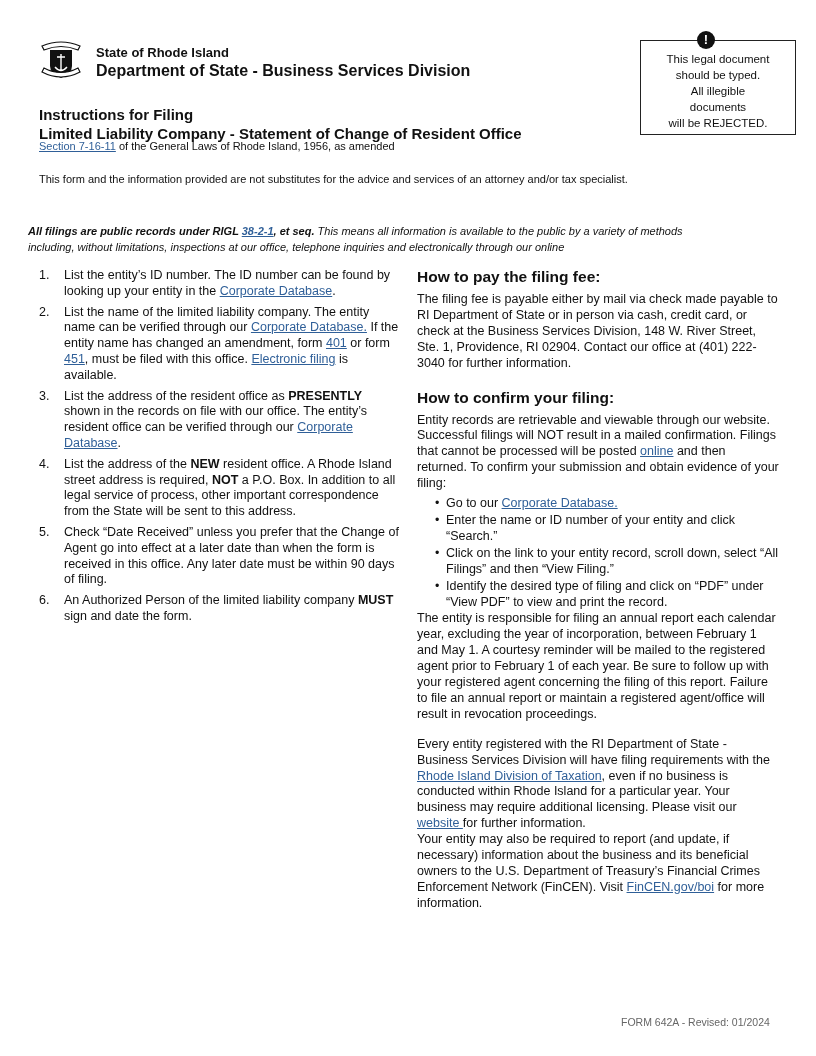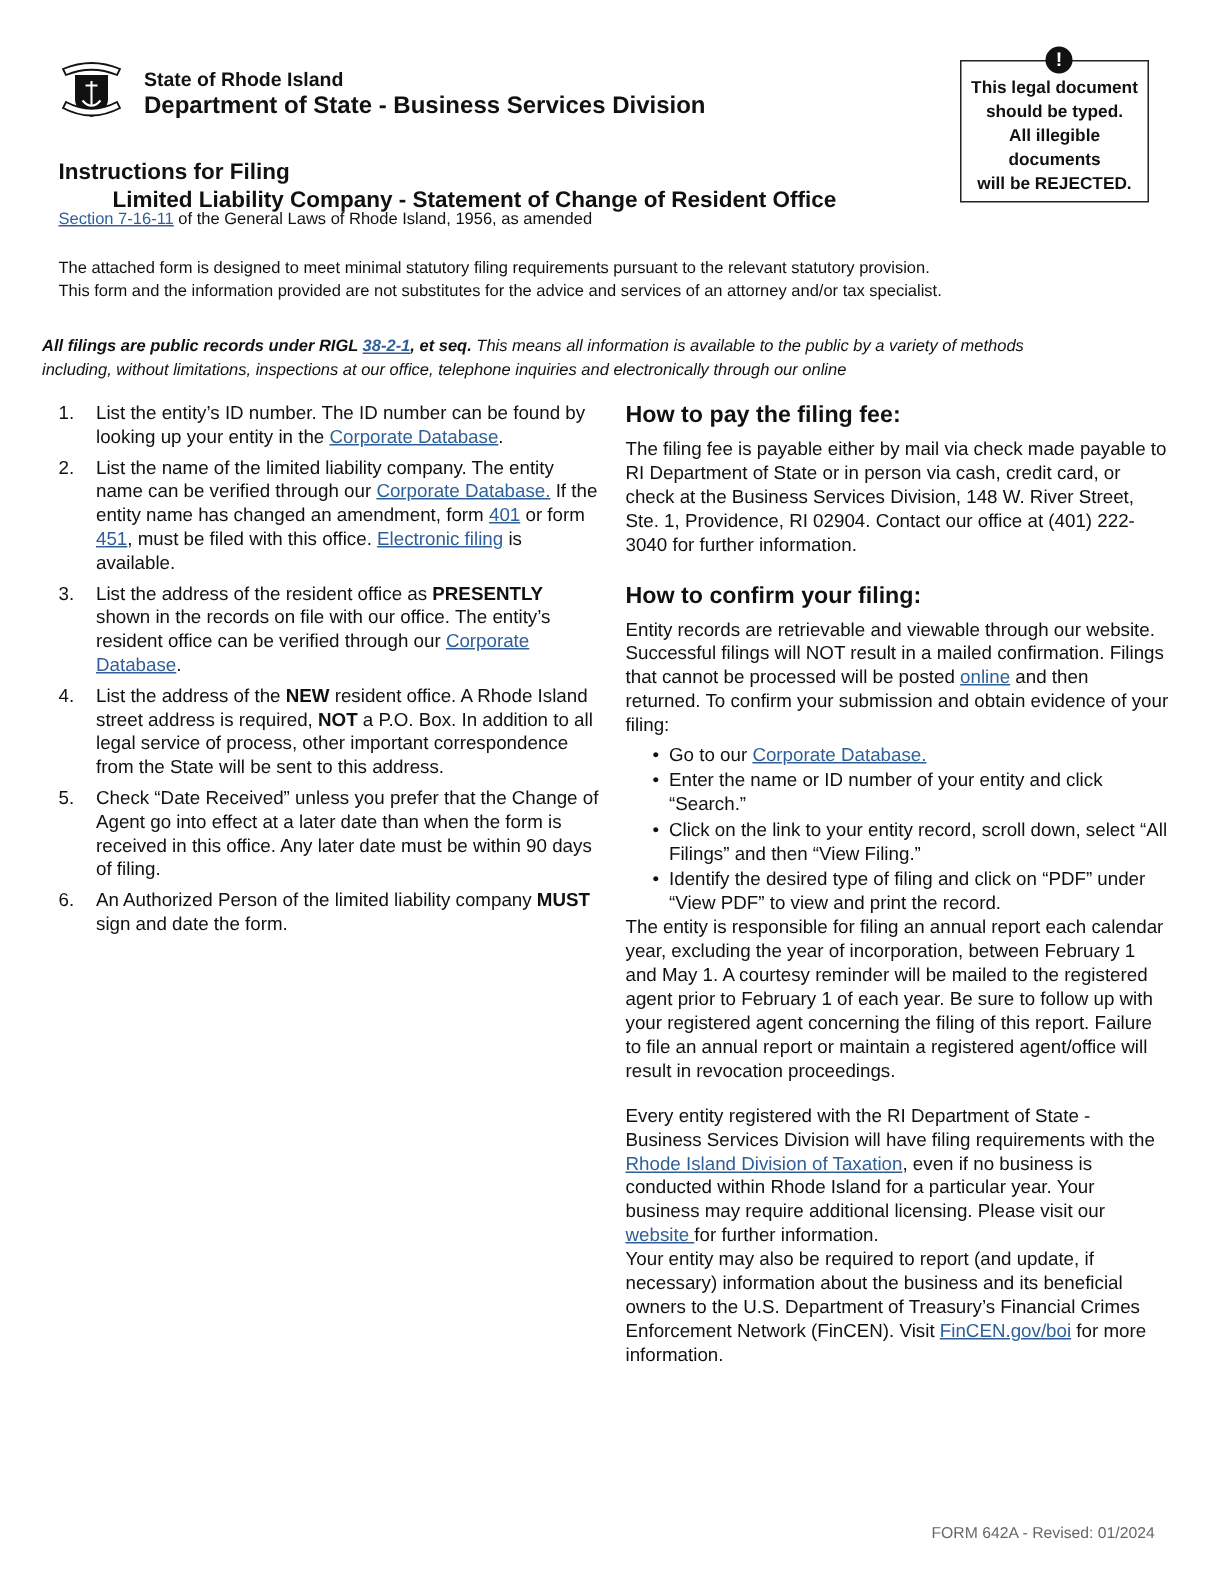--- a/index.html
+++ b/index.html
@@ -4,25 +4,25 @@
 <style>
   * { box-sizing: border-box; margin: 0; padding: 0; }
   html, body { width: 816px; height: 1056px; background: #ffffff; }
   body { position: relative; font-family: "Liberation Sans", sans-serif; color: #111; overflow: hidden; }
   a { color: #2f5f98; text-decoration: underline; }
 
   .seal { position: absolute; left: 38px; top: 38px; width: 46px; height: 44px; }
   .hdr-state { position: absolute; left: 96px; top: 45px; font-size: 13px; font-weight: bold; }
   .hdr-dept { position: absolute; left: 96px; top: 62px; font-size: 16px; font-weight: bold; }
 
-  .warn-box { position: absolute; left: 640px; top: 40px; width: 126px; height: 95px; border: 1.2px solid #222; text-align: center; padding-top: 10px; font-size: 11.5px; font-weight: bold; line-height: 16px; }
+  .warn-box { position: absolute; left: 640px; top: 40px; width: 156px; height: 95px; border: 1.2px solid #222; text-align: center; padding-top: 10px; font-size: 11.5px; font-weight: normal; line-height: 16px; }
   .warn-icon { position: absolute; left: 697px; top: 31px; width: 18px; height: 18px; border-radius: 50%; background: #111; color: #fff; font-weight: bold; font-size: 13px; line-height: 18px; text-align: center; }
 
   .title1 { position: absolute; left: 39px; top: 106px; font-size: 15px; font-weight: bold; }
-  .title2 { position: absolute; left: 39px; top: 125px; font-size: 15px; font-weight: bold; margin-left: 36px; }
+  .title2 { position: absolute; left: 39px; top: 125px; font-size: 15px; font-weight: bold; }
   .section-line { position: absolute; left: 39px; top: 140px; font-size: 11px; font-weight: normal; }
   .intro { position: absolute; left: 39px; top: 172px; width: 700px; font-size: 11px; line-height: 15px; }
   .public { position: absolute; left: 28px; top: 224px; width: 700px; font-size: 11px; line-height: 15.5px; font-style: italic; }
 
   .col-left { position: absolute; left: 39px; top: 268px; width: 362px; }
   .col-right { position: absolute; left: 417px; top: 268px; width: 362px; }
   h2 { font-size: 15.5px; font-weight: bold; margin-bottom: 6px; }
   .steps { list-style: none; font-size: 12.5px; line-height: 15.8px; }
   .steps li { display: flex; margin-bottom: 5px; }
   .steps .num { width: 25px; flex-shrink: 0; }
@@ -52,21 +52,20 @@
   <div>will be REJECTED.</div>
 </div>
 <div class="warn-icon">!</div>
 
 <div class="title1">Instructions for Filing</div>
 <div class="title2">Limited Liability Company - Statement of Change of Resident Office</div>
 <div class="section-line">
   <a href="#">Section 7-16-11</a><span> of the General Laws of Rhode Island, 1956, as amended</span>
 </div>
 <div class="intro">
-  <div>The attached form is designed to meet minimal statutory filing requirements pursuant to the relevant statutory provision.</div>
   <div>This form and the information provided are not substitutes for the advice and services of an attorney and/or tax specialist.</div>
 </div>
 <div class="public">
   <b>All filings are public records under RIGL </b><a href="#" style="font-weight:bold">38-2-1</a><b>, et seq.</b><span> This means all information is available to the public by a variety of methods including, without limitations, inspections at our office, telephone inquiries and electronically through our online</span>
 </div>
 
 <div class="col-left">
   <ol class="steps">
     <li>
       <span class="num">1.</span>

